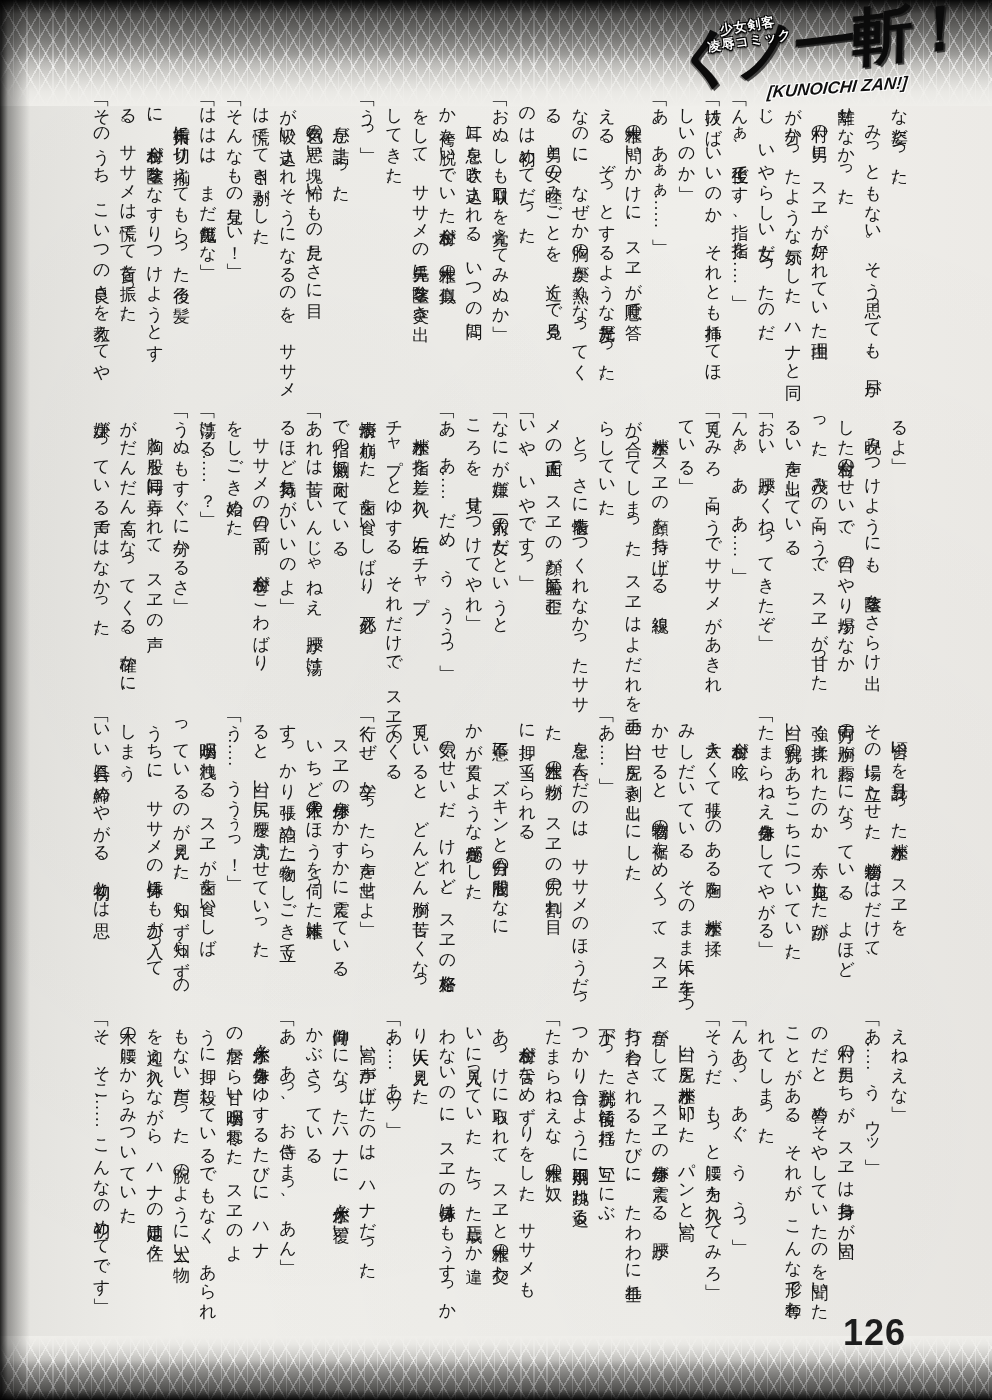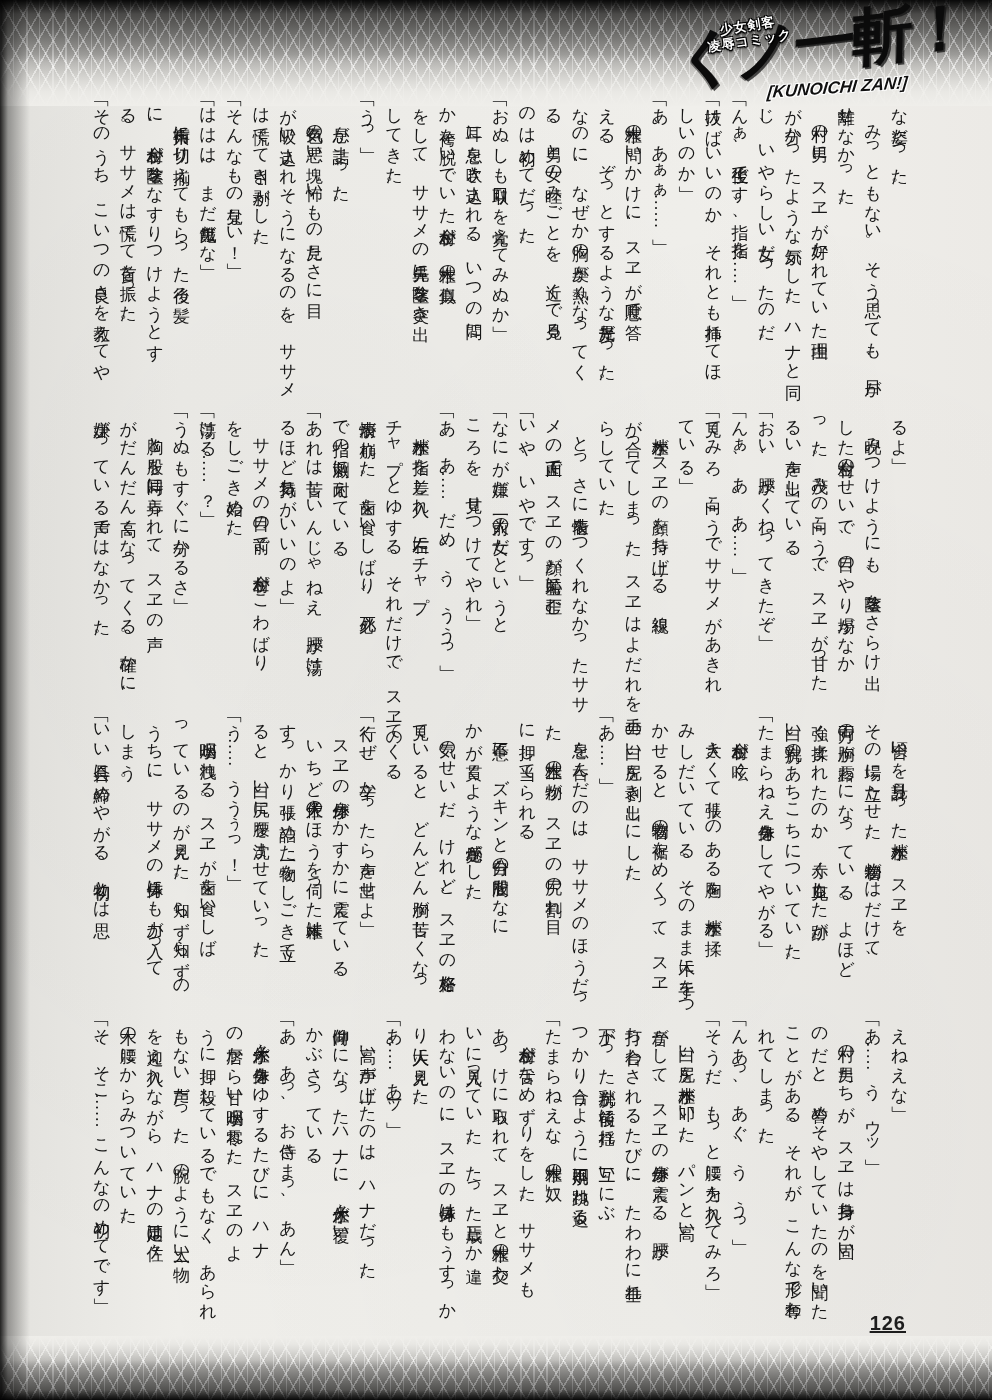--- a/index.html
+++ b/index.html
@@ -79,21 +79,21 @@
   }
   .vline { white-space:nowrap; }
   .s1 { top:96px;  }
   .s2 { top:408px; }
   .s3 { top:712px; }
   .s4 { top:1016px; }
 
   .page-number {
     position:absolute; top:1312px; right:86px;
     font-family:"Liberation Sans","DejaVu Sans",sans-serif;
-    font-weight:bold; font-size:20px; color:#1d1d1d; letter-spacing:1px;text-decoration:underline;
+    font-weight:bold; font-size:36px; color:#1d1d1d; letter-spacing:1px;
   }
 </style>
 </head>
 <body>
 
 <div class="page">
 
   <div class="band band-top"></div>
   <div class="band band-bottom"></div>
   <div class="left-shadow"></div>

